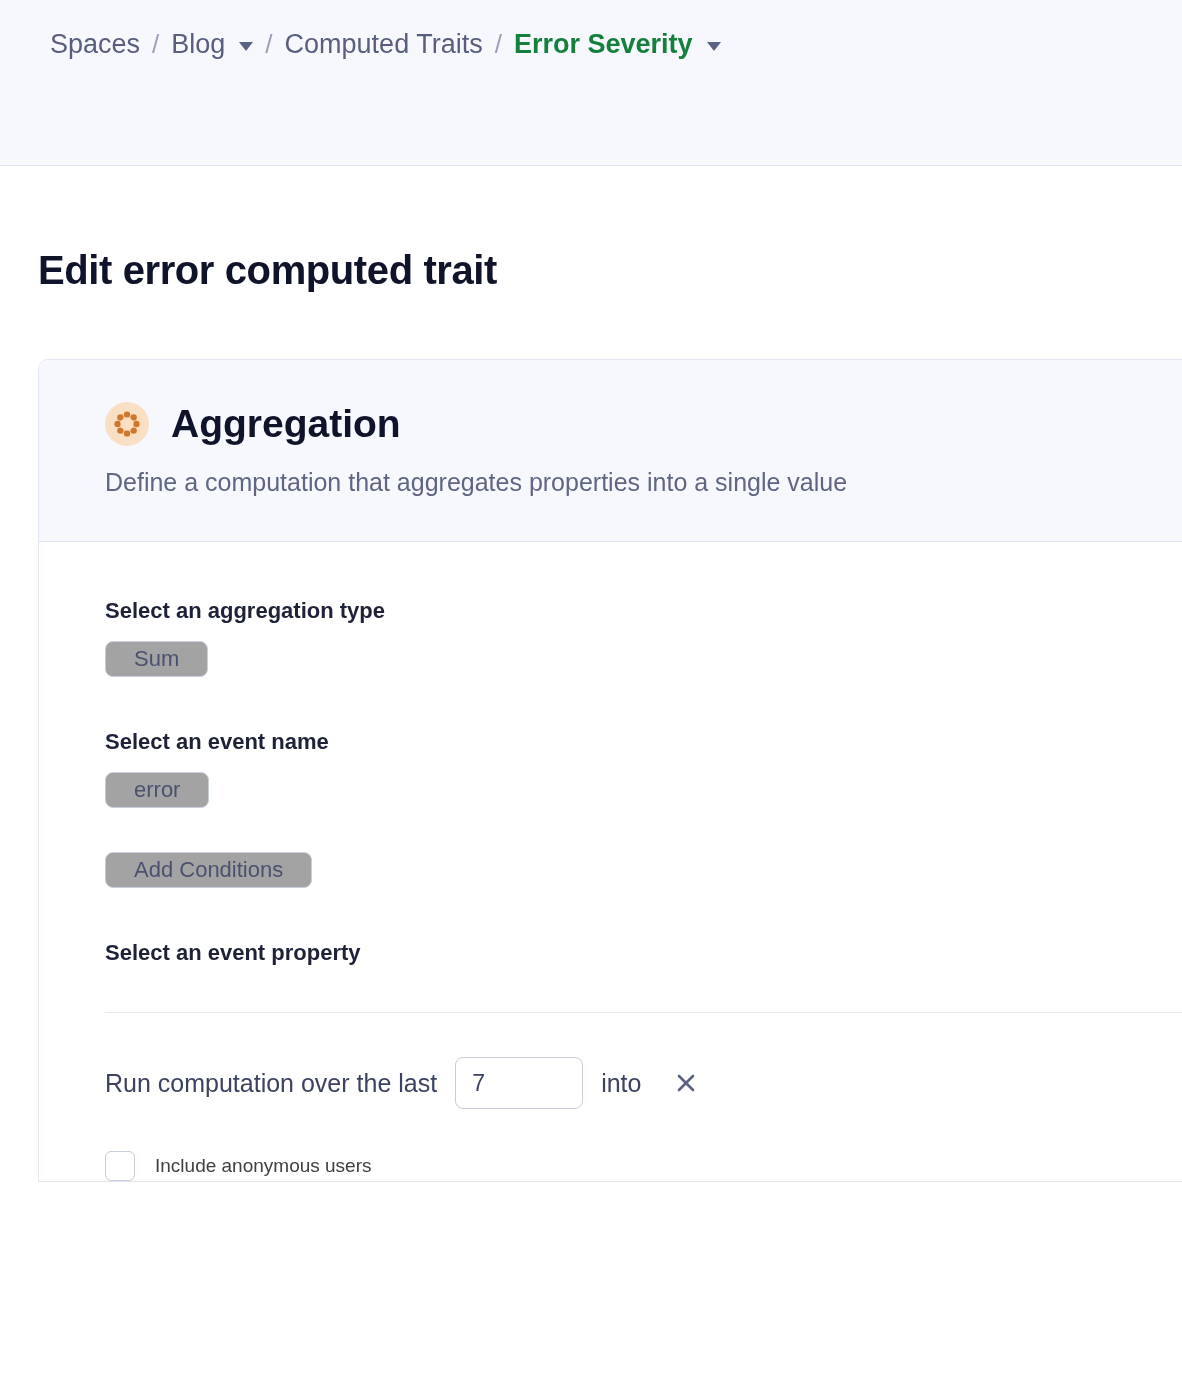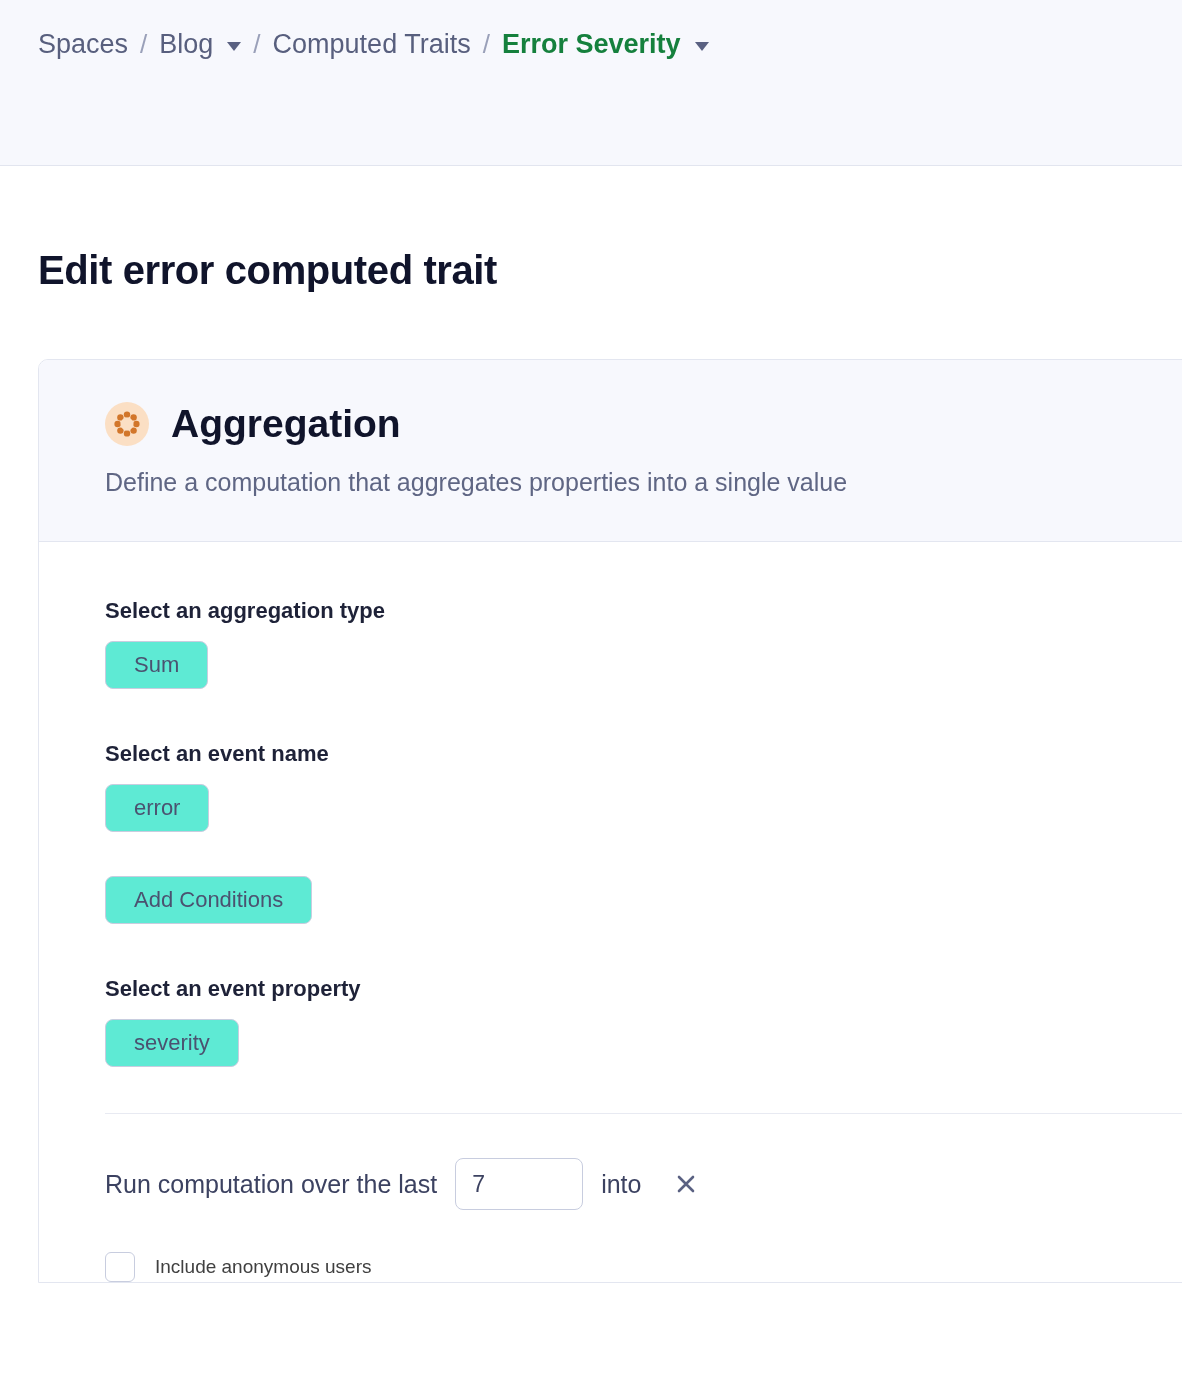--- a/index.html
+++ b/index.html
@@ -23,20 +23,21 @@
     padding: 0;
     height: 166px;
   }
 
   .breadcrumb {
     display: flex;
     align-items: center;
     height: 88px;
     padding: 0 0 0 38px;
     font-size: 27px;
+    margin-left: 12px;
   }
   .crumb {
     color: #585f7e;
     font-weight: 400;
     white-space: nowrap;
   }
   .crumb.current {
     color: #15803d;
     font-weight: 700;
   }
@@ -148,24 +149,24 @@
     font-weight: 700;
     color: #1e2238;
     margin-bottom: 17px;
   }
   .pill {
     display: inline-flex;
     align-items: center;
     justify-content: center;
     border: 1px solid #c8cddf;
     border-radius: 8px;
-    background: #5eead4;
+    background: #a3a3a3;
     color: #4b5270;
     font-size: 22px;
-    height: 48px;
+    height: 36px;
     padding: 0 28px;
     cursor: pointer;
     white-space: nowrap;
   }
   .gap-lg { height: 52px; }
   .gap-md { height: 44px; }
 
   .divider {
     height: 1px;
     background: #e8eaf2;
@@ -284,21 +285,20 @@
     <div class="field-label">Select an event name</div>
     <div class="pill">error</div>
 
     <div class="gap-md"></div>
 
     <div class="pill">Add Conditions</div>
 
     <div class="gap-lg"></div>
 
     <div class="field-label">Select an event property</div>
-    <div class="pill">severity</div>
 
     <div class="divider"></div>
 
     <div class="run-row">
       <span>Run computation over the last</span>
       <input class="num-input" type="text" value="7" style="">
       <span class="unit">into</span>
       <span class="x-btn">
         <svg width="22" height="22" viewBox="0 0 22 22" aria-hidden="true">
           <path d="M4 4 L18 18 M18 4 L4 18" stroke="#5a6182" stroke-width="2.6" stroke-linecap="round"></path>

